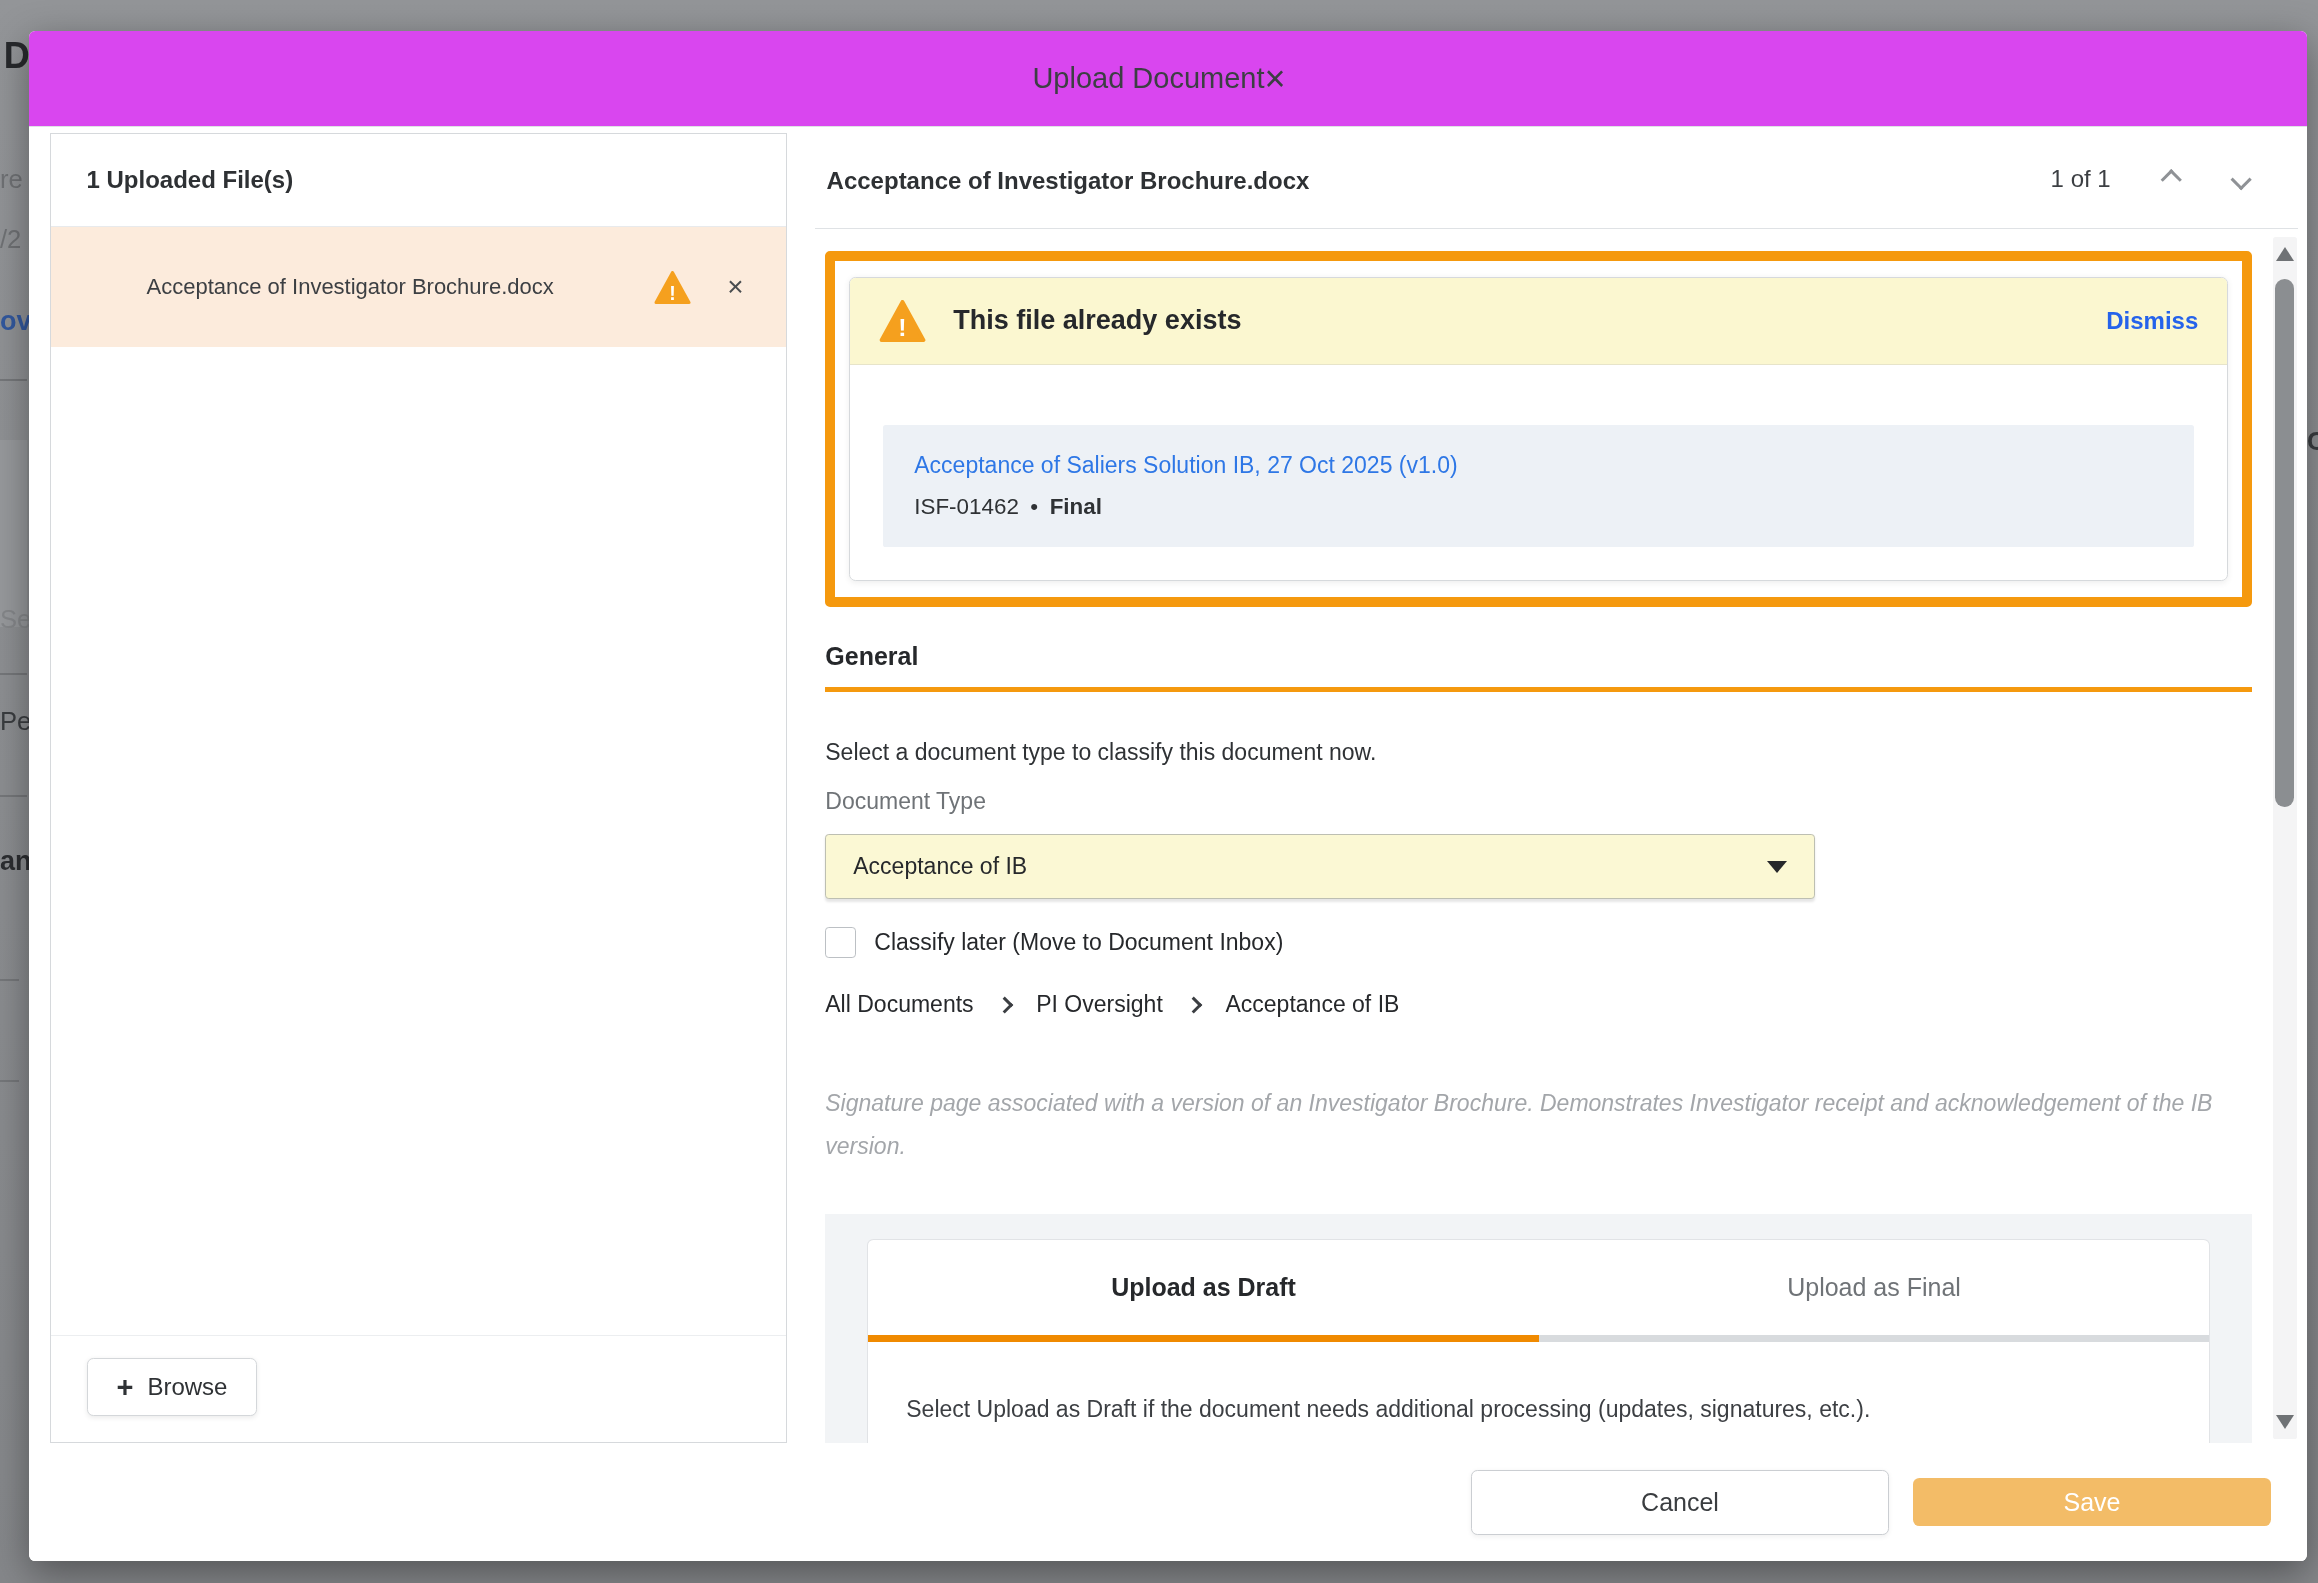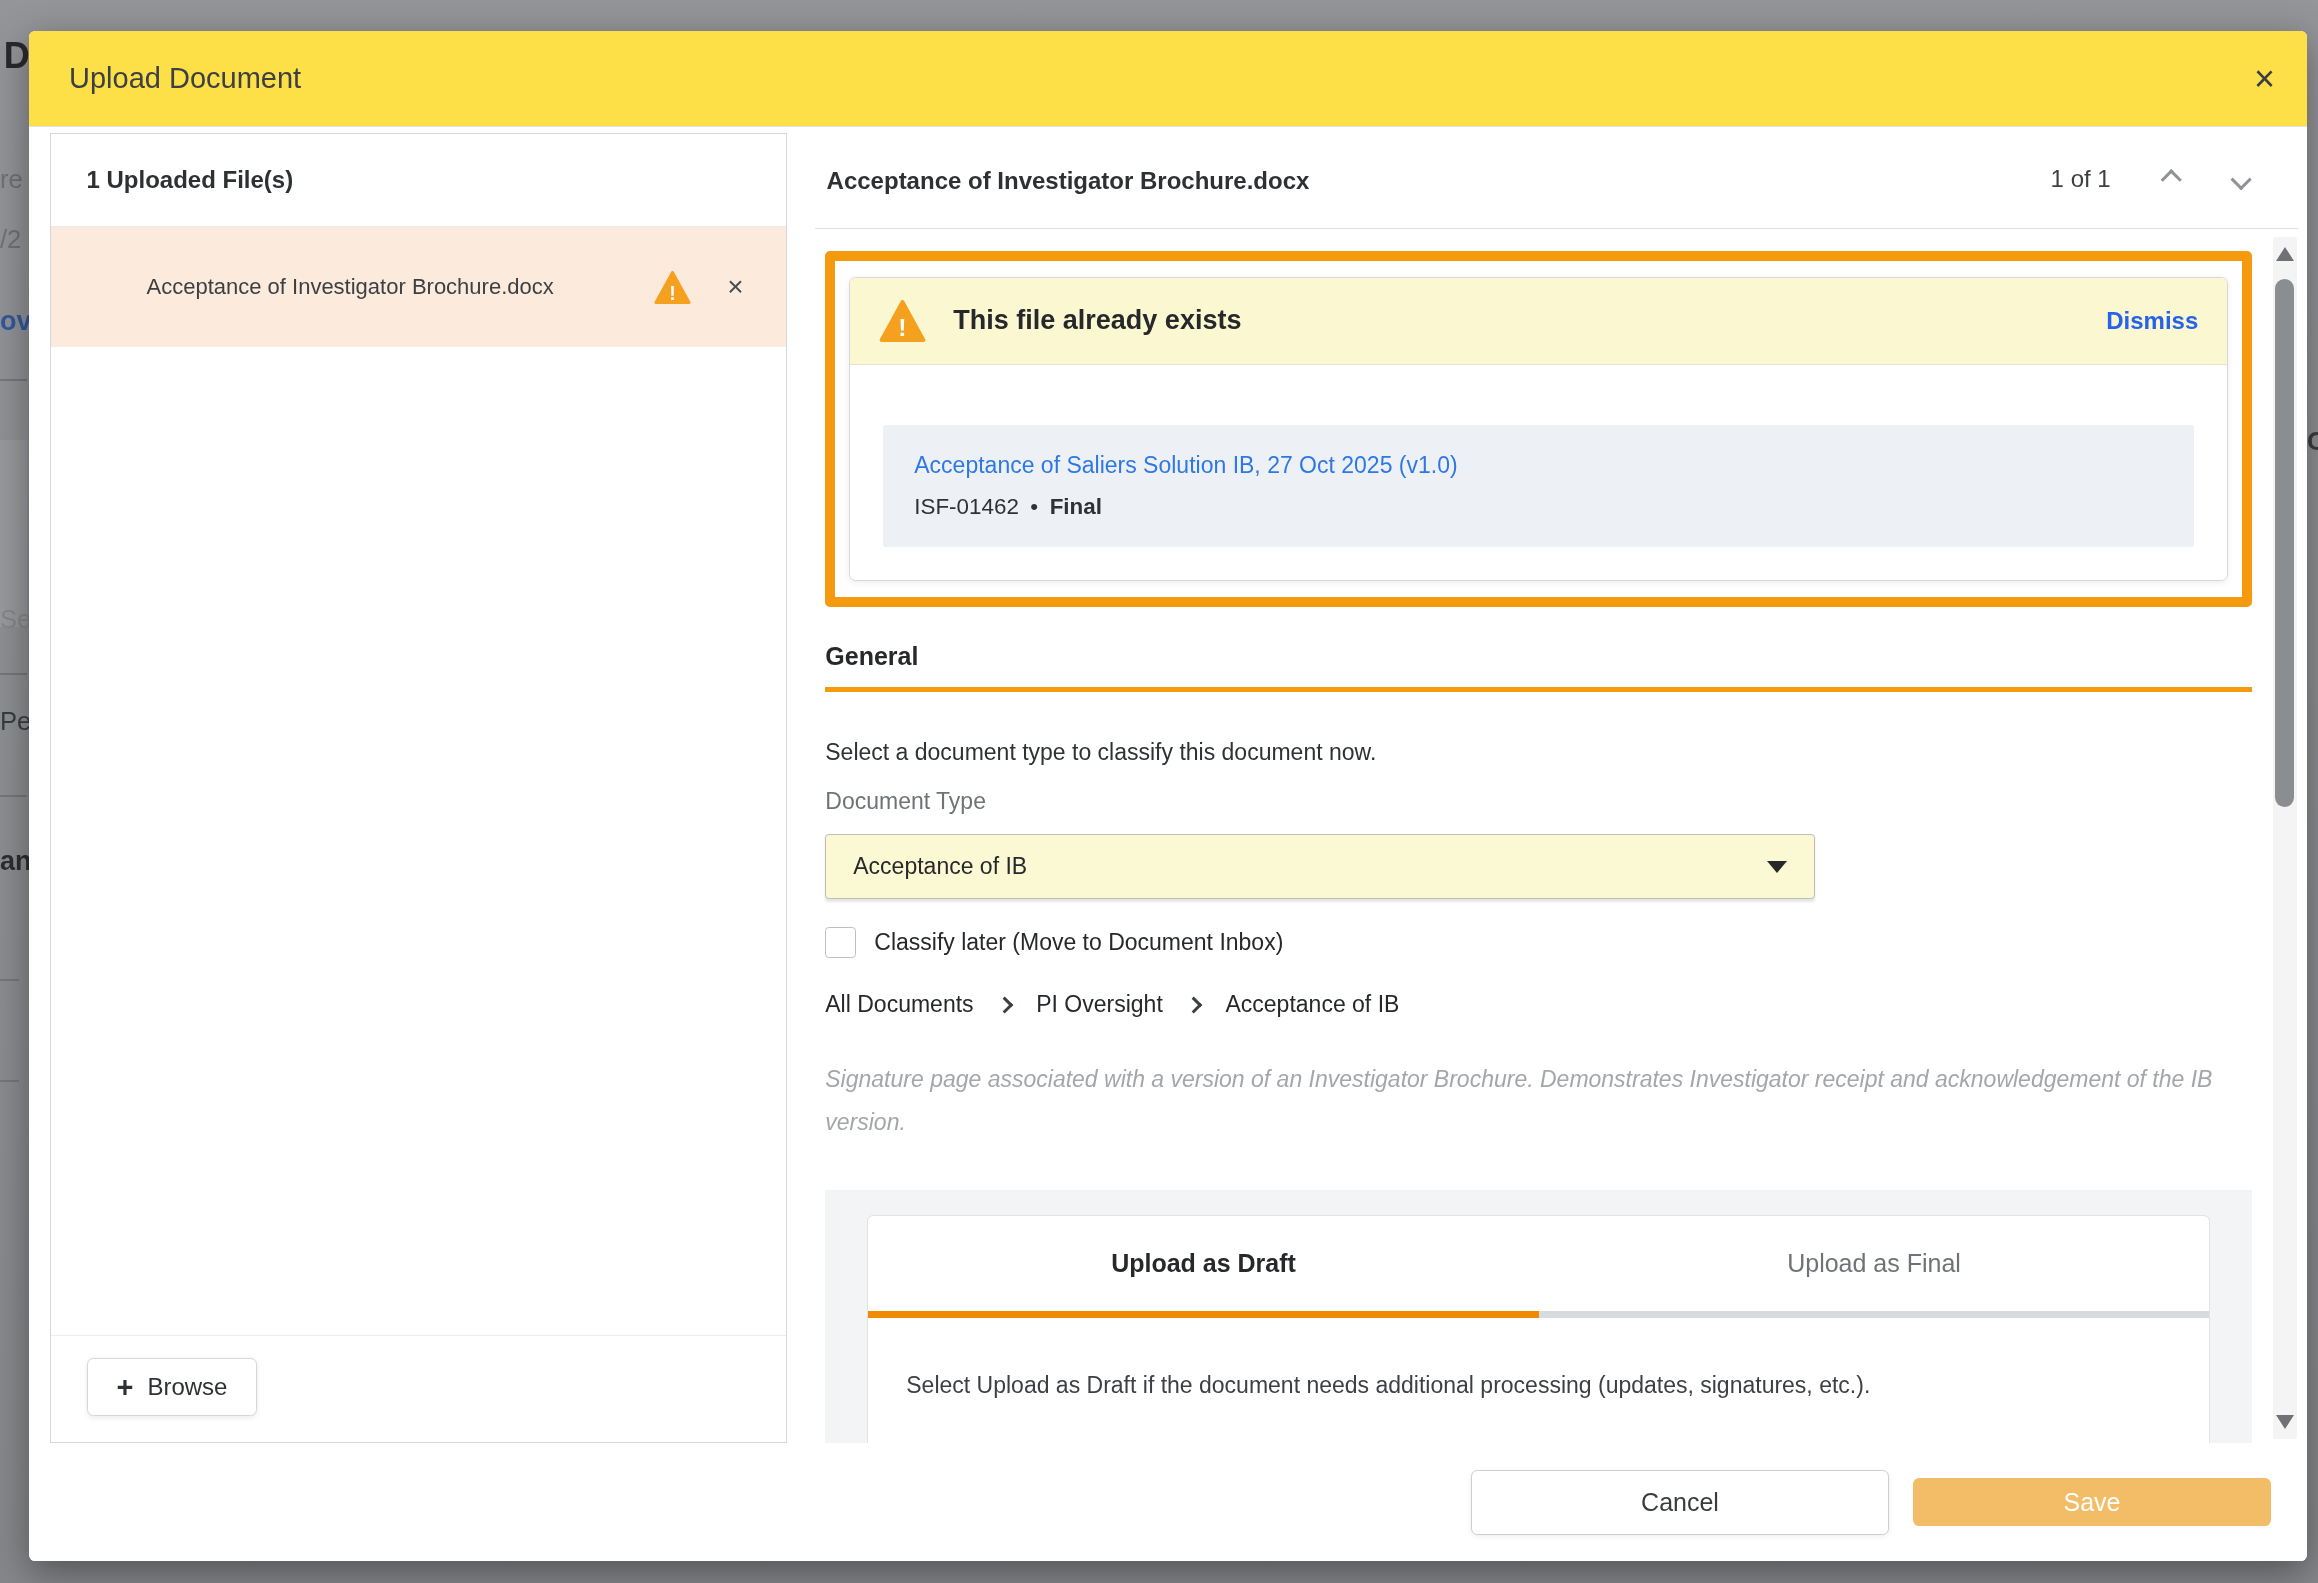--- a/index.html
+++ b/index.html
@@ -35,23 +35,23 @@
   .f-ov{left:0px;top:306px;font-size:27px;font-weight:bold;color:#32589E;}
   .f-se{left:0px;top:605px;font-size:25.6px;color:#85878a;}
   .f-pe{left:0px;top:707px;font-size:25.6px;color:#3a3d40;}
   .f-an{left:0px;top:846px;font-size:27px;font-weight:bold;color:#2c2e31;}
   .f-c{left:2307px;top:427px;font-size:25.6px;font-weight:bold;color:#3a3d40;}
 
   
   .modal{position:absolute;left:29px;top:31px;width:2278px;height:1530px;z-index:5;
          background:#fff;border-radius:6.4px;box-shadow:0 11.5px 38px rgba(0,0,0,.38);
          display:flex;flex-direction:column;}
-  .modal-header{height:96px;flex:0 0 96px;background:#fde047;border-bottom:1.3px solid var(--border-light);
-         border-radius:6.4px 6.4px 0 0;display:flex;align-items:center;justify-content:space-between;
-         padding:0 32px 0 40px;}
+  .modal-header{height:96px;flex:0 0 96px;background:#d946ef;border-bottom:1.3px solid var(--border-light);
+         border-radius:6.4px 6.4px 0 0;display:flex;align-items:center;justify-content:center;
+         padding:0 58px 0 40px;}
   .modal-title{font-size:29px;color:var(--text-med);}
   .close-btn{font-size:36px;line-height:1;color:#3B3E42;background:none;border:none;cursor:pointer;
          font-family:"Liberation Sans",sans-serif;}
 
   .modal-body{flex:1;display:flex;padding:6.4px 9px 0 20.5px;min-height:0;gap:12px;}
 
   
   .left-card{width:737px;flex:0 0 737px;border:1.3px solid var(--border-card);background:#fff;
          display:flex;flex-direction:column;}
   .left-header{padding:32px 36px;font-size:24px;font-weight:bold;color:var(--text-dark);
@@ -122,21 +122,21 @@
   .select-value{font-size:23px;color:#26282B;}
   .select-caret{width:0;height:0;border-left:10.2px solid transparent;border-right:10.2px solid transparent;
          border-top:12.8px solid #26282B;}
   .checkbox-row{margin-top:28px;display:flex;align-items:center;gap:18px;}
   .checkbox{width:31px;height:31px;background:#fff;border:1.3px solid #BCC0C4;border-radius:3.8px;cursor:pointer;}
   .checkbox-label{font-size:23px;color:#26282B;}
   .breadcrumb{margin-top:33px;display:flex;align-items:center;gap:25.6px;}
   .crumb{font-size:23px;color:#26282B;cursor:pointer;}
   .crumb-sep{display:inline-block;width:11.5px;height:11.5px;border-top:3.2px solid #3B3E42;
          border-right:3.2px solid #3B3E42;transform:rotate(45deg);}
-  .description{margin-top:40px;font-size:23px;font-style:italic;color:var(--text-italic);
+  .description{margin-top:64px;font-size:23px;font-style:italic;color:var(--text-italic);
          line-height:1.86;max-width:1868px;}
 
   
   .tabs-section{margin-top:46px;background:#F2F4F6;padding:25.6px 42px 0 42px;height:269px;}
   .tabs-card{background:#fff;border:1.3px solid #E1E3E6;border-bottom:none;border-radius:6.4px 6.4px 0 0;height:100%;}
   .tabs-row{display:flex;height:95px;}
   .tab{flex:1;display:flex;align-items:center;justify-content:center;font-size:25px;cursor:pointer;}
   .tab-active{font-weight:bold;color:#26282B;}
   .tab-inactive{color:#6F7377;}
   .tab-indicator{display:flex;height:6.4px;}

